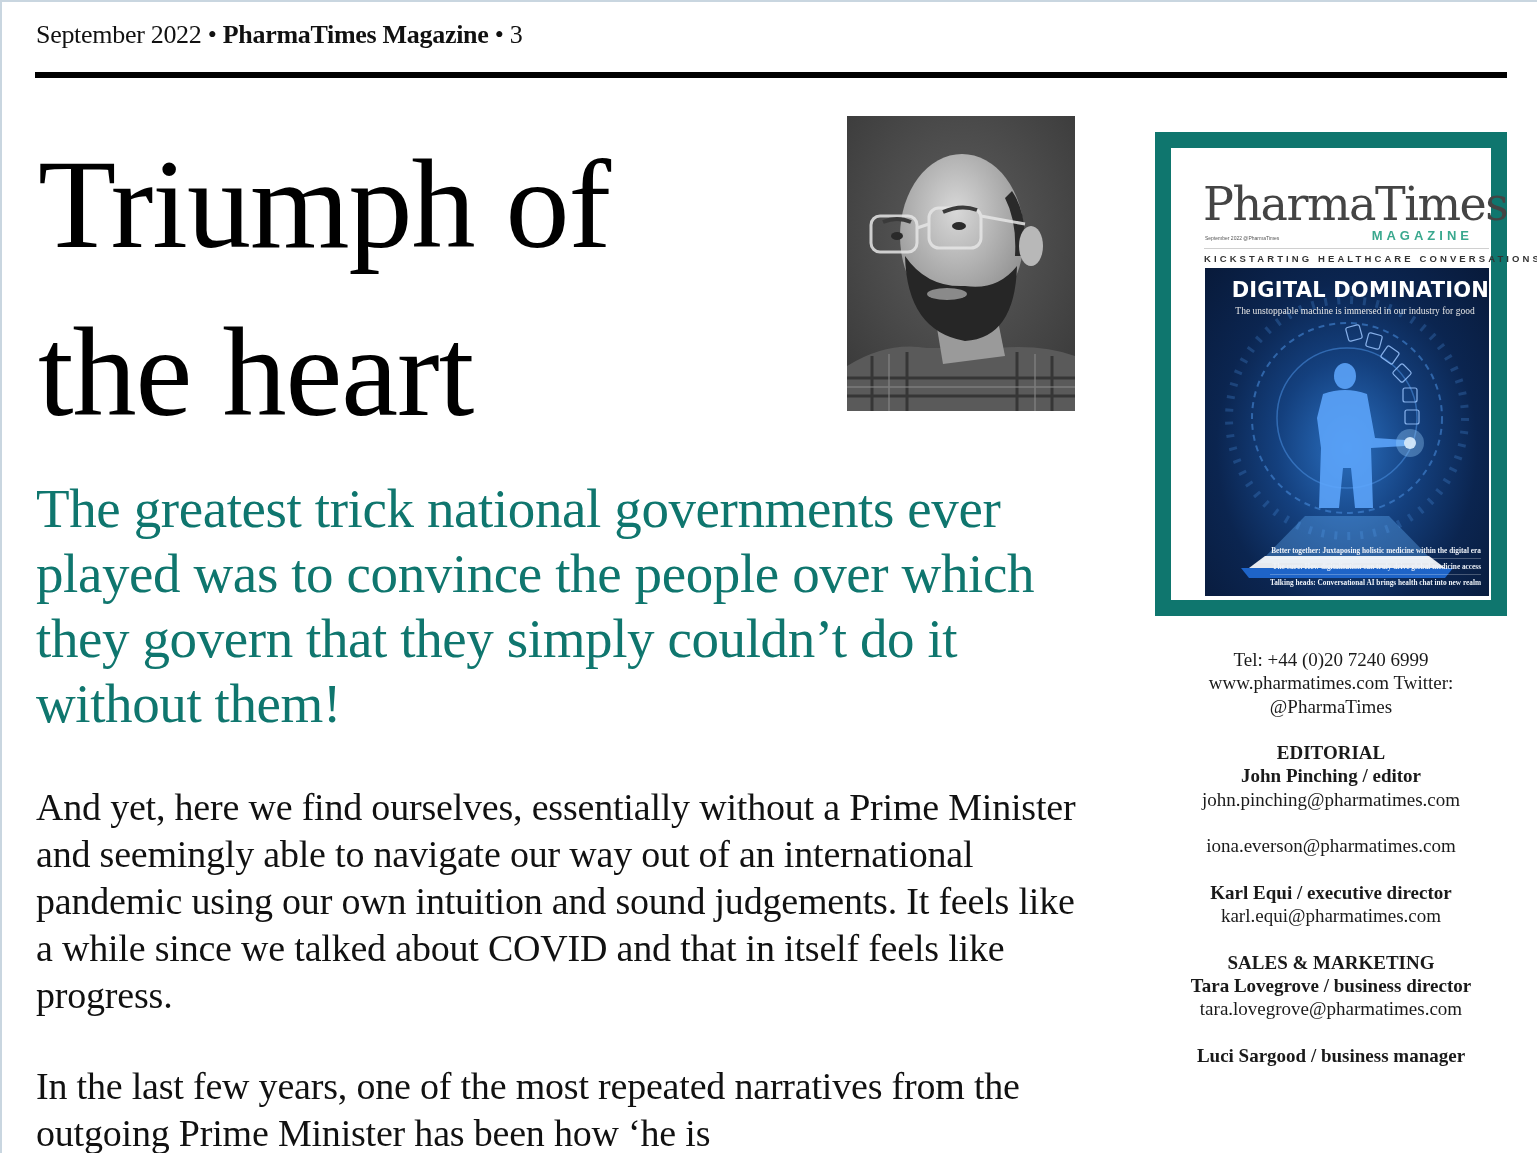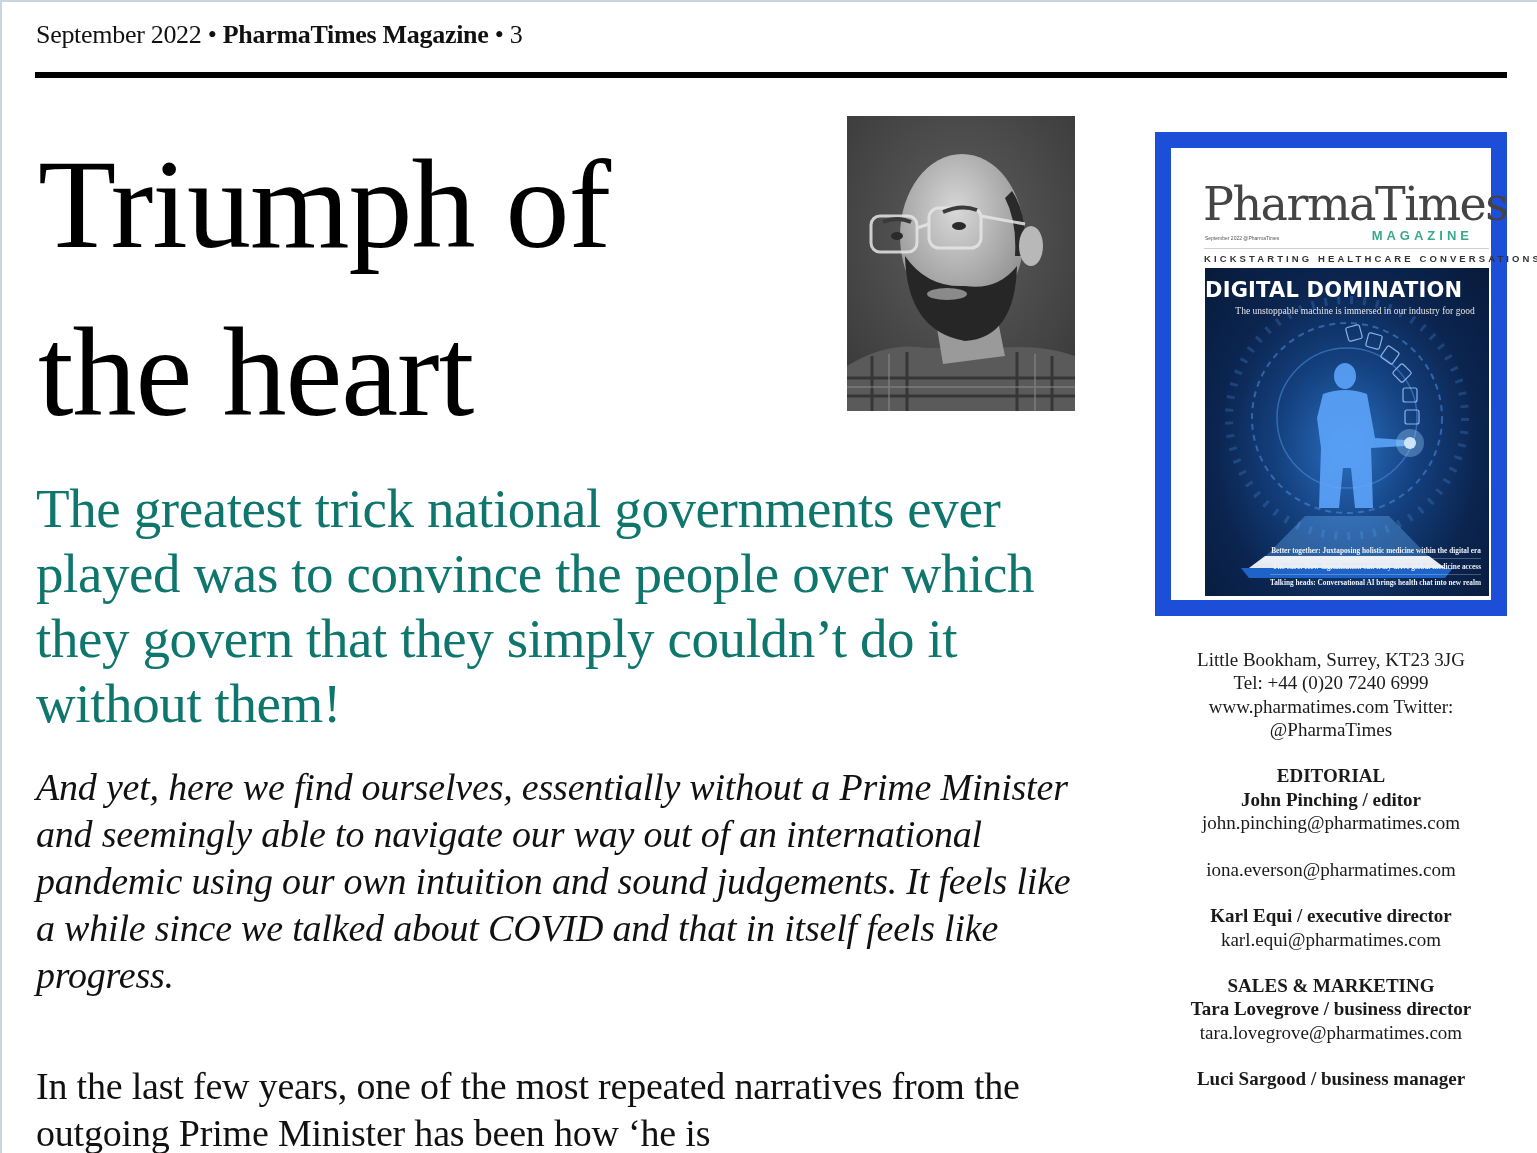--- a/index.html
+++ b/index.html
@@ -82,30 +82,30 @@
       position: absolute;
       left: 34px;
       width: 1050px;
       margin: 0;
       font-family: "Liberation Serif", "DejaVu Serif", serif;
       font-size: 38px;
       line-height: 47px;
       letter-spacing: -0.2px;
       color: #111;
     }
-    .p1 { top: 762px; font-style: italic; }
+    .p1 { top: 782px; }
     .p2 { top: 1061px; }
 
     .cover-frame {
       position: absolute;
       left: 1153px;
       top: 130px;
       width: 352px;
       height: 484px;
-      background: #1d4ed8;
+      background: #0f766e;
     }
     .cover {
       position: absolute;
       left: 16px;
       top: 16px;
       width: 320px;
       height: 452px;
       background: #ffffff;
     }
     .cover-masthead {
@@ -163,21 +163,21 @@
       width: 284px;
       height: 328px;
       overflow: hidden;
       background: radial-gradient(ellipse at 50% 55%, #2a6fc0 0%, #14407e 35%, #0b2550 65%, #081a3a 100%);
     }
     .cover-headline {
       position: absolute;
       left: 0;
       top: 10px;
       width: 100%;
-      text-align: left;
+      text-align: right;
       font-family: "DejaVu Sans", sans-serif;
       font-weight: bold;
       font-size: 21px;
       color: #ffffff;
       letter-spacing: 0.2px;
       white-space: nowrap;
     }
     .cover-subhead {
       position: absolute;
       left: 0;
@@ -338,21 +338,20 @@
         <div class="cover-teasers">
           <div>Better together: Juxtaposing holistic medicine within the digital era</div>
           <div>The cure: How digitalisation can truly drive global medicine access</div>
           <div>Talking heads: Conversational AI brings health chat into new realm</div>
         </div>
       </div>
     </div>
   </div>
 
   <div class="masthead-info">
-    <span class="line">Little Bookham, Surrey, KT23 3JG</span>
     <span class="line">Tel: +44 (0)20 7240 6999</span>
     <span class="line">www.pharmatimes.com Twitter:</span>
     <span class="line">@PharmaTimes</span>
     <span class="gap"></span>
 
     <span class="line b">EDITORIAL</span>
     <span class="line b">John Pinching / editor</span>
     <span class="line">john.pinching@pharmatimes.com</span>
     <span class="gap"></span>
 

